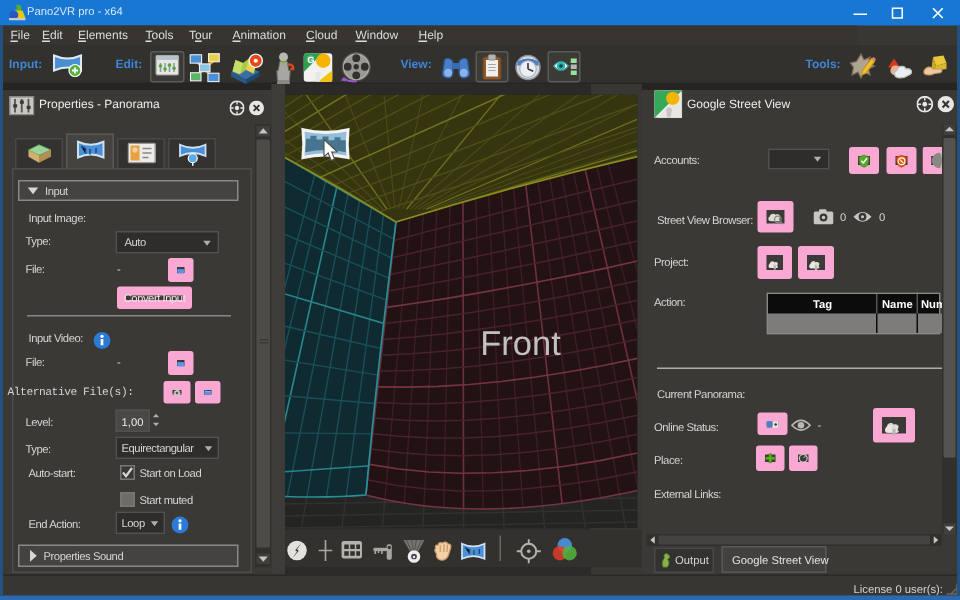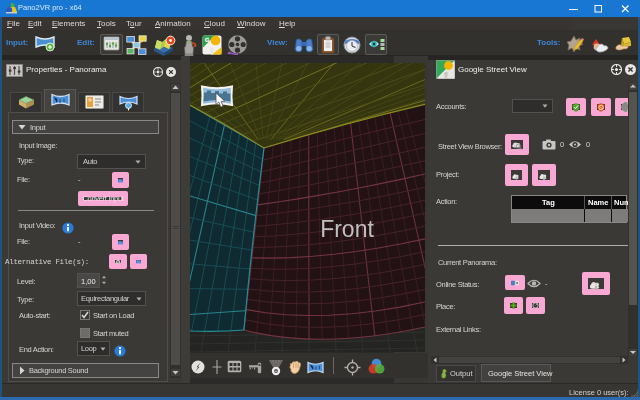--- a/index.html
+++ b/index.html
@@ -291,21 +291,21 @@
 <div class="abs" style="left:114px;top:287px;width:12px;height:12px;"><svg width="12" height="12" viewBox="0 0 12 12">
   <circle cx="6" cy="6" r="5.6" fill="#2a7ad8"></circle>
   <circle cx="6" cy="3.2" r="1.1" fill="#fff"></circle>
   <path d="M6 5 L6 9.2" stroke="#fff" stroke-width="1.8"></path>
 </svg></div>
 
 <div class="abs" style="left:12px;top:307px;width:147px;height:15px;background:#454341;border:1px solid #8a8886;"></div>
 <svg class="abs" style="left:19px;top:310px" width="6" height="9">
       <path d="M1 0.5 L5.5 4.5 L1 8.5 Z" fill="#d8d6d4"></path>
     </svg>
-<span class="abs lbl" style="left:29px;top:310px;">Background Sound</span>
+<span class="abs lbl" style="left:29px;top:310px;">Properties Sound</span>
 
 </div>
 
 <div class="abs" style="left:170px;top:83px;width:11px;height:295px;background:#32302d;">
   <div class="abs" style="left:1px;top:1px;width:9px;height:7px;background:#413f3c;"></div>
   <svg class="abs" style="left:1px;top:1px" width="9" height="7">
       <path d="M1.5 5 L4.5 1.5 L7.5 5 Z" fill="#c8c6c4"></path>
     </svg>
   <div class="abs" style="left:1px;top:10px;width:9px;height:272px;background:#4e4c49;border-radius:1px;"></div>
   <div class="abs" style="left:1px;top:286px;width:9px;height:7px;background:#413f3c;"></div>

